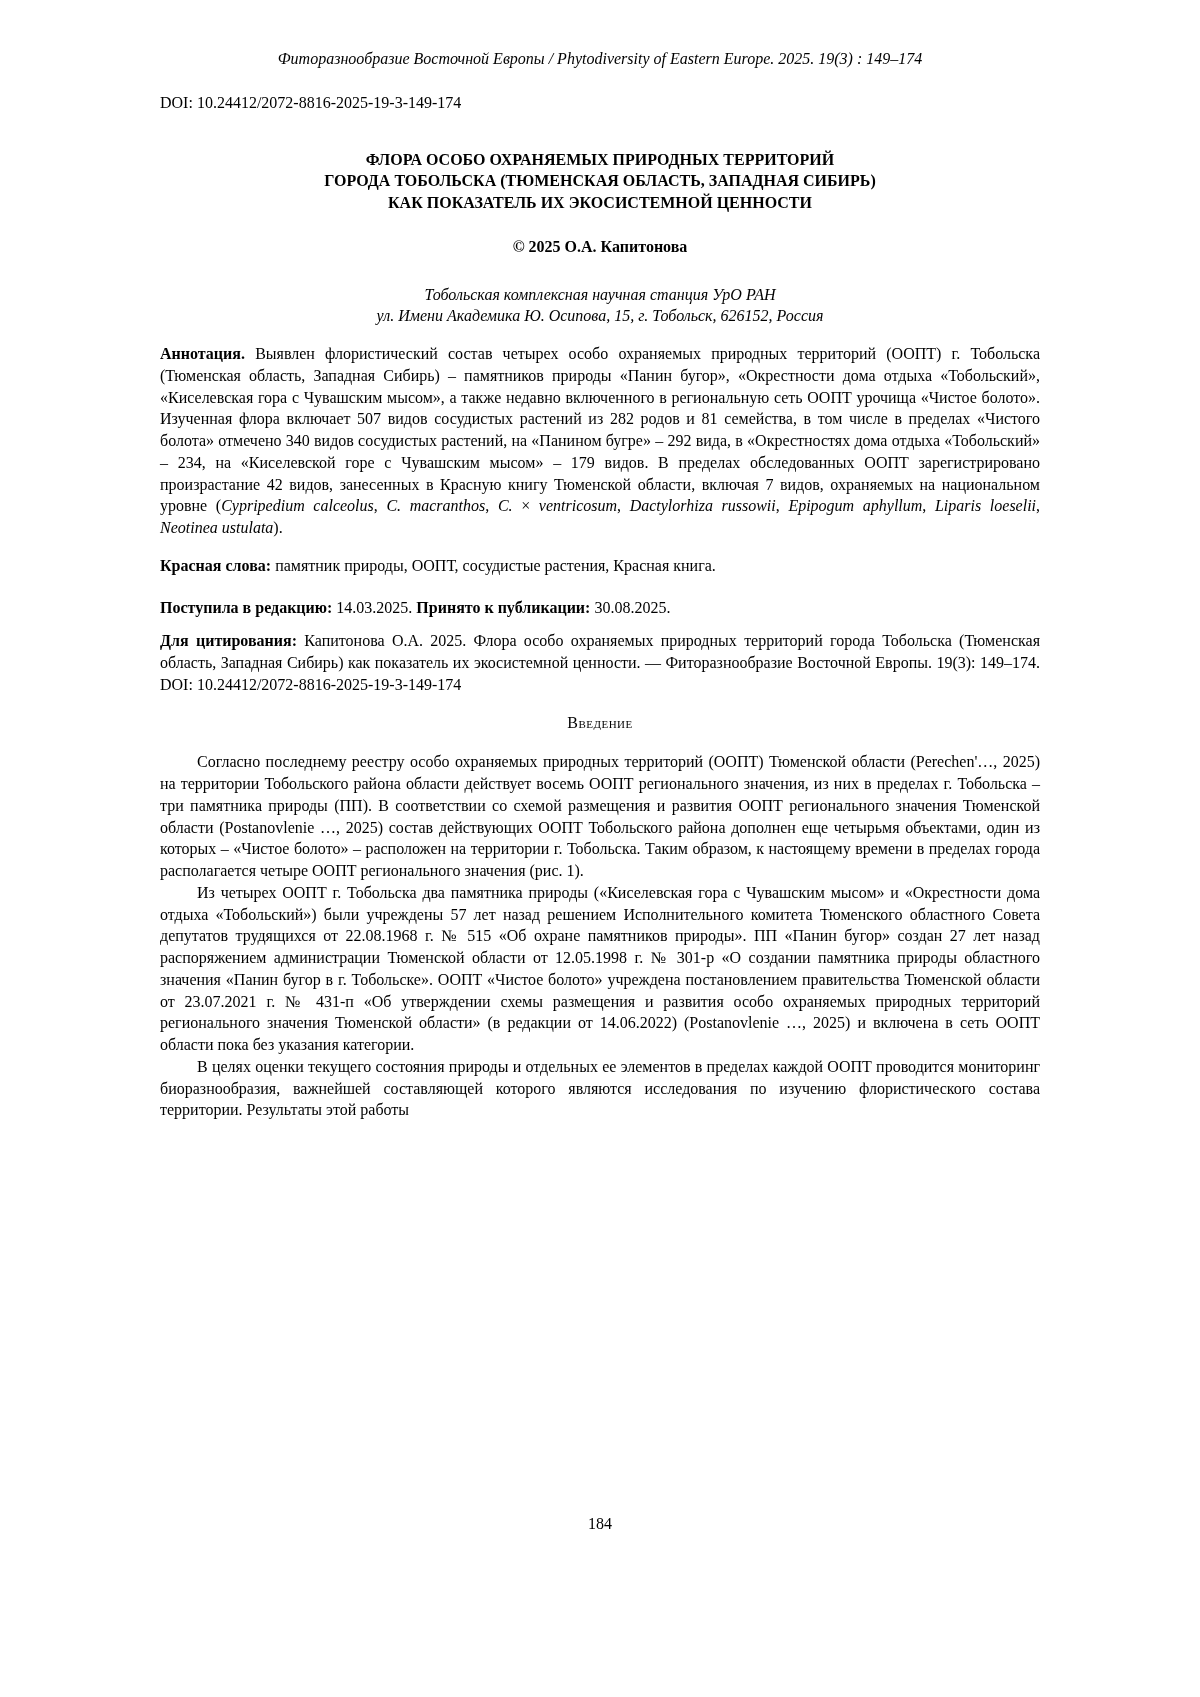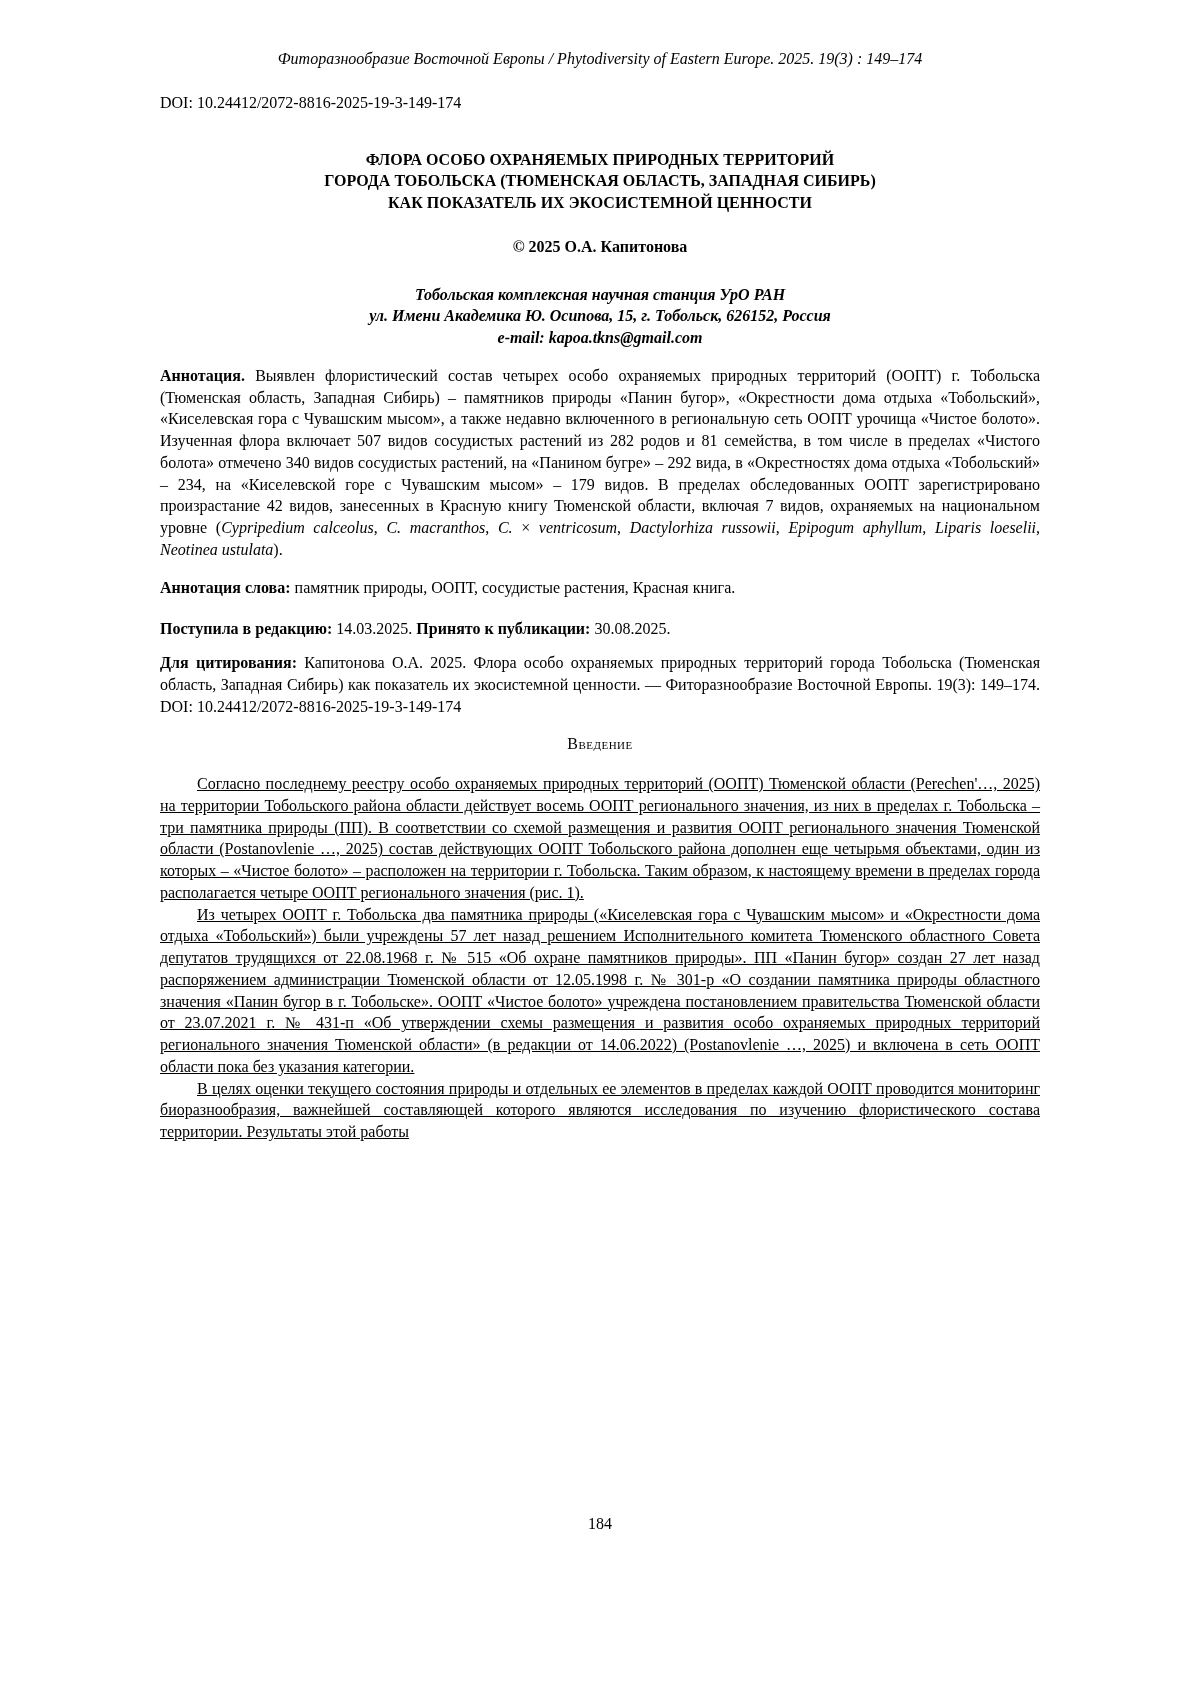--- a/index.html
+++ b/index.html
@@ -34,21 +34,20 @@
   }
   .author {
     font-weight: bold;
     text-align: center;
     margin-bottom: 26px;
   }
   .affiliation {
     font-style: italic;
     text-align: center;
     margin-bottom: 16px;
-    font-weight: bold;
   }
   .abstract {
     text-align: justify;
     margin-bottom: 16px;
   }
   .keywords {
     text-align: justify;
     margin-bottom: 20px;
   }
   .dates { margin-bottom: 12px; }
@@ -58,21 +57,20 @@
   }
   .section-heading {
     text-align: center;
     font-variant: small-caps;
     letter-spacing: 0.5px;
     margin-bottom: 18px;
   }
   .intro p {
     text-align: justify;
     text-indent: 37px;
-    text-decoration: underline;
   }
   .page-number {
     position: absolute;
     left: 0;
     right: 0;
     bottom: 162px;
     text-align: center;
   }
 </style>
 </head>
@@ -90,26 +88,25 @@
     <div>ФЛОРА ОСОБО ОХРАНЯЕМЫХ ПРИРОДНЫХ ТЕРРИТОРИЙ</div>
     <div>ГОРОДА ТОБОЛЬСКА (ТЮМЕНСКАЯ ОБЛАСТЬ, ЗАПАДНАЯ СИБИРЬ)</div>
     <div>КАК ПОКАЗАТЕЛЬ ИХ ЭКОСИСТЕМНОЙ ЦЕННОСТИ</div>
   </div>
 
   <div class="author">© 2025 О.А. Капитонова</div>
 
   <div class="affiliation">
     <div>Тобольская комплексная научная станция УрО РАН</div>
     <div>ул. Имени Академика Ю. Осипова, 15, г. Тобольск, 626152, Россия</div>
-    <div>e-mail: kapoa.tkns@gmail.com</div>
   </div>
 
   <p class="abstract"><span style="font-weight: bold;">Аннотация. </span><span>Выявлен флористический состав четырех особо охраняемых природных территорий (ООПТ) г. Тобольска (Тюменская область, Западная Сибирь) – памятников природы «Панин бугор», «Окрестности дома отдыха «Тобольский», «Киселевская гора с Чувашским мысом», а также недавно включенного в региональную сеть ООПТ урочища «Чистое болото». Изученная флора включает 507 видов сосудистых растений из 282 родов и 81 семейства, в том числе в пределах «Чистого болота» отмечено 340 видов сосудистых растений, на «Панином бугре» – 292 вида, в «Окрестностях дома отдыха «Тобольский» – 234, на «Киселевской горе с Чувашским мысом» – 179 видов. В пределах обследованных ООПТ зарегистрировано произрастание 42 видов, занесенных в Красную книгу Тюменской области, включая 7 видов, охраняемых на национальном уровне (</span><span style="font-style: italic;">Cypripedium calceolus</span><span>, </span><span style="font-style: italic;">C. macranthos</span><span>, </span><span style="font-style: italic;">C.</span><span> × </span><span style="font-style: italic;">ventricosum</span><span>, </span><span style="font-style: italic;">Dactylorhiza russowii</span><span>, </span><span style="font-style: italic;">Epipogum aphyllum</span><span>, </span><span style="font-style: italic;">Liparis loeselii</span><span>, </span><span style="font-style: italic;">Neotinea ustulata</span><span>).</span></p>
 
-  <p class="keywords"><span style="font-weight: bold;">Аннотация слова: </span><span>памятник природы, ООПТ, сосудистые растения, Красная книга.</span></p>
+  <p class="keywords"><span style="font-weight: bold;">Красная слова: </span><span>памятник природы, ООПТ, сосудистые растения, Красная книга.</span></p>
 
   <p class="dates"><span style="font-weight: bold;">Поступила в редакцию: </span><span>14.03.2025. </span><span style="font-weight: bold;">Принято к публикации: </span><span>30.08.2025.</span></p>
 
   <p class="citation"><span style="font-weight: bold;">Для цитирования: </span><span>Капитонова О.А. 2025. Флора особо охраняемых природных территорий города Тобольска (Тюменская область, Западная Сибирь) как показатель их экосистемной ценности. — Фиторазнообразие Восточной Европы. 19(3): 149–174. DOI: 10.24412/2072-8816-2025-19-3-149-174</span></p>
 
   <div class="section-heading">Введение</div>
 
   <div class="intro">
     <p>Согласно последнему реестру особо охраняемых природных территорий (ООПТ) Тюменской области (Perechen'…, 2025) на территории Тобольского района области действует восемь ООПТ регионального значения, из них в пределах г. Тобольска – три памятника природы (ПП). В соответствии со схемой размещения и развития ООПТ регионального значения Тюменской области (Postanovlenie …, 2025) состав действующих ООПТ Тобольского района дополнен еще четырьмя объектами, один из которых – «Чистое болото» – расположен на территории г. Тобольска. Таким образом, к настоящему времени в пределах города располагается четыре ООПТ регионального значения (рис. 1).</p>
     <p>Из четырех ООПТ г. Тобольска два памятника природы («Киселевская гора с Чувашским мысом» и «Окрестности дома отдыха «Тобольский») были учреждены 57 лет назад решением Исполнительного комитета Тюменского областного Совета депутатов трудящихся от 22.08.1968 г. № 515 «Об охране памятников природы». ПП «Панин бугор» создан 27 лет назад распоряжением администрации Тюменской области от 12.05.1998 г. № 301-р «О создании памятника природы областного значения «Панин бугор в г. Тобольске». ООПТ «Чистое болото» учреждена постановлением правительства Тюменской области от 23.07.2021 г. № 431-п «Об утверждении схемы размещения и развития особо охраняемых природных территорий регионального значения Тюменской области» (в редакции от 14.06.2022) (Postanovlenie …, 2025) и включена в сеть ООПТ области пока без указания категории.</p>

